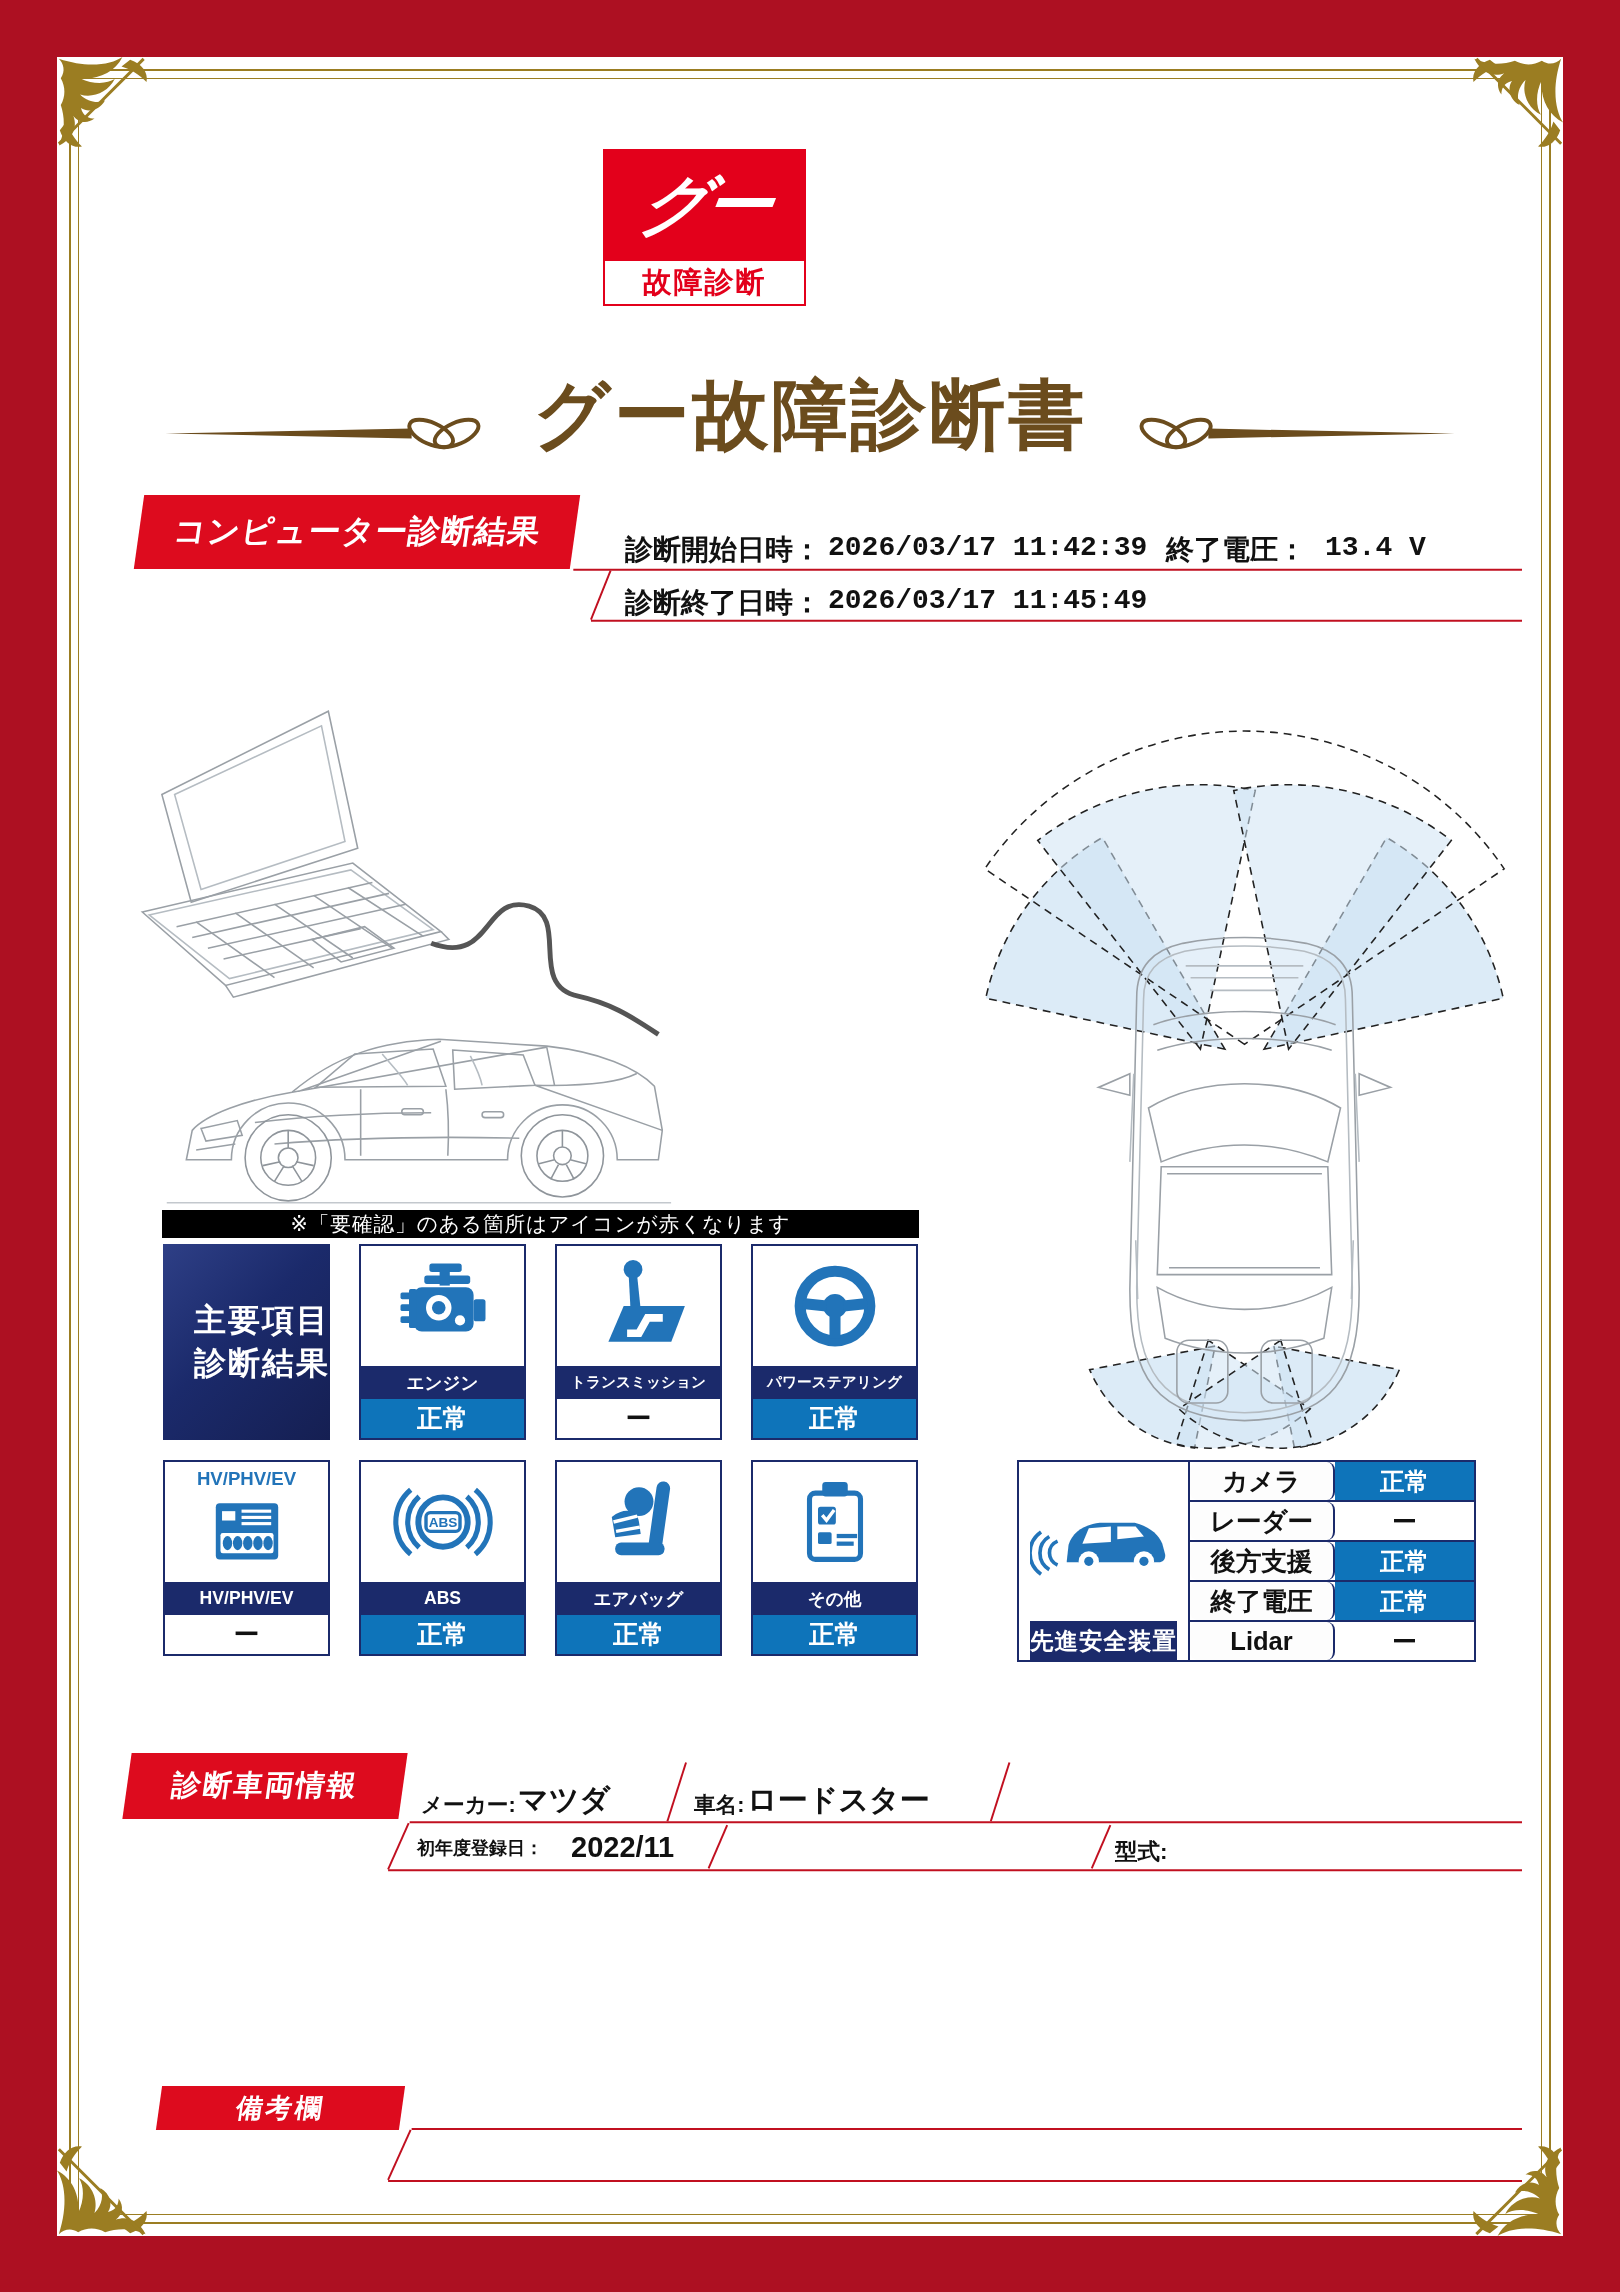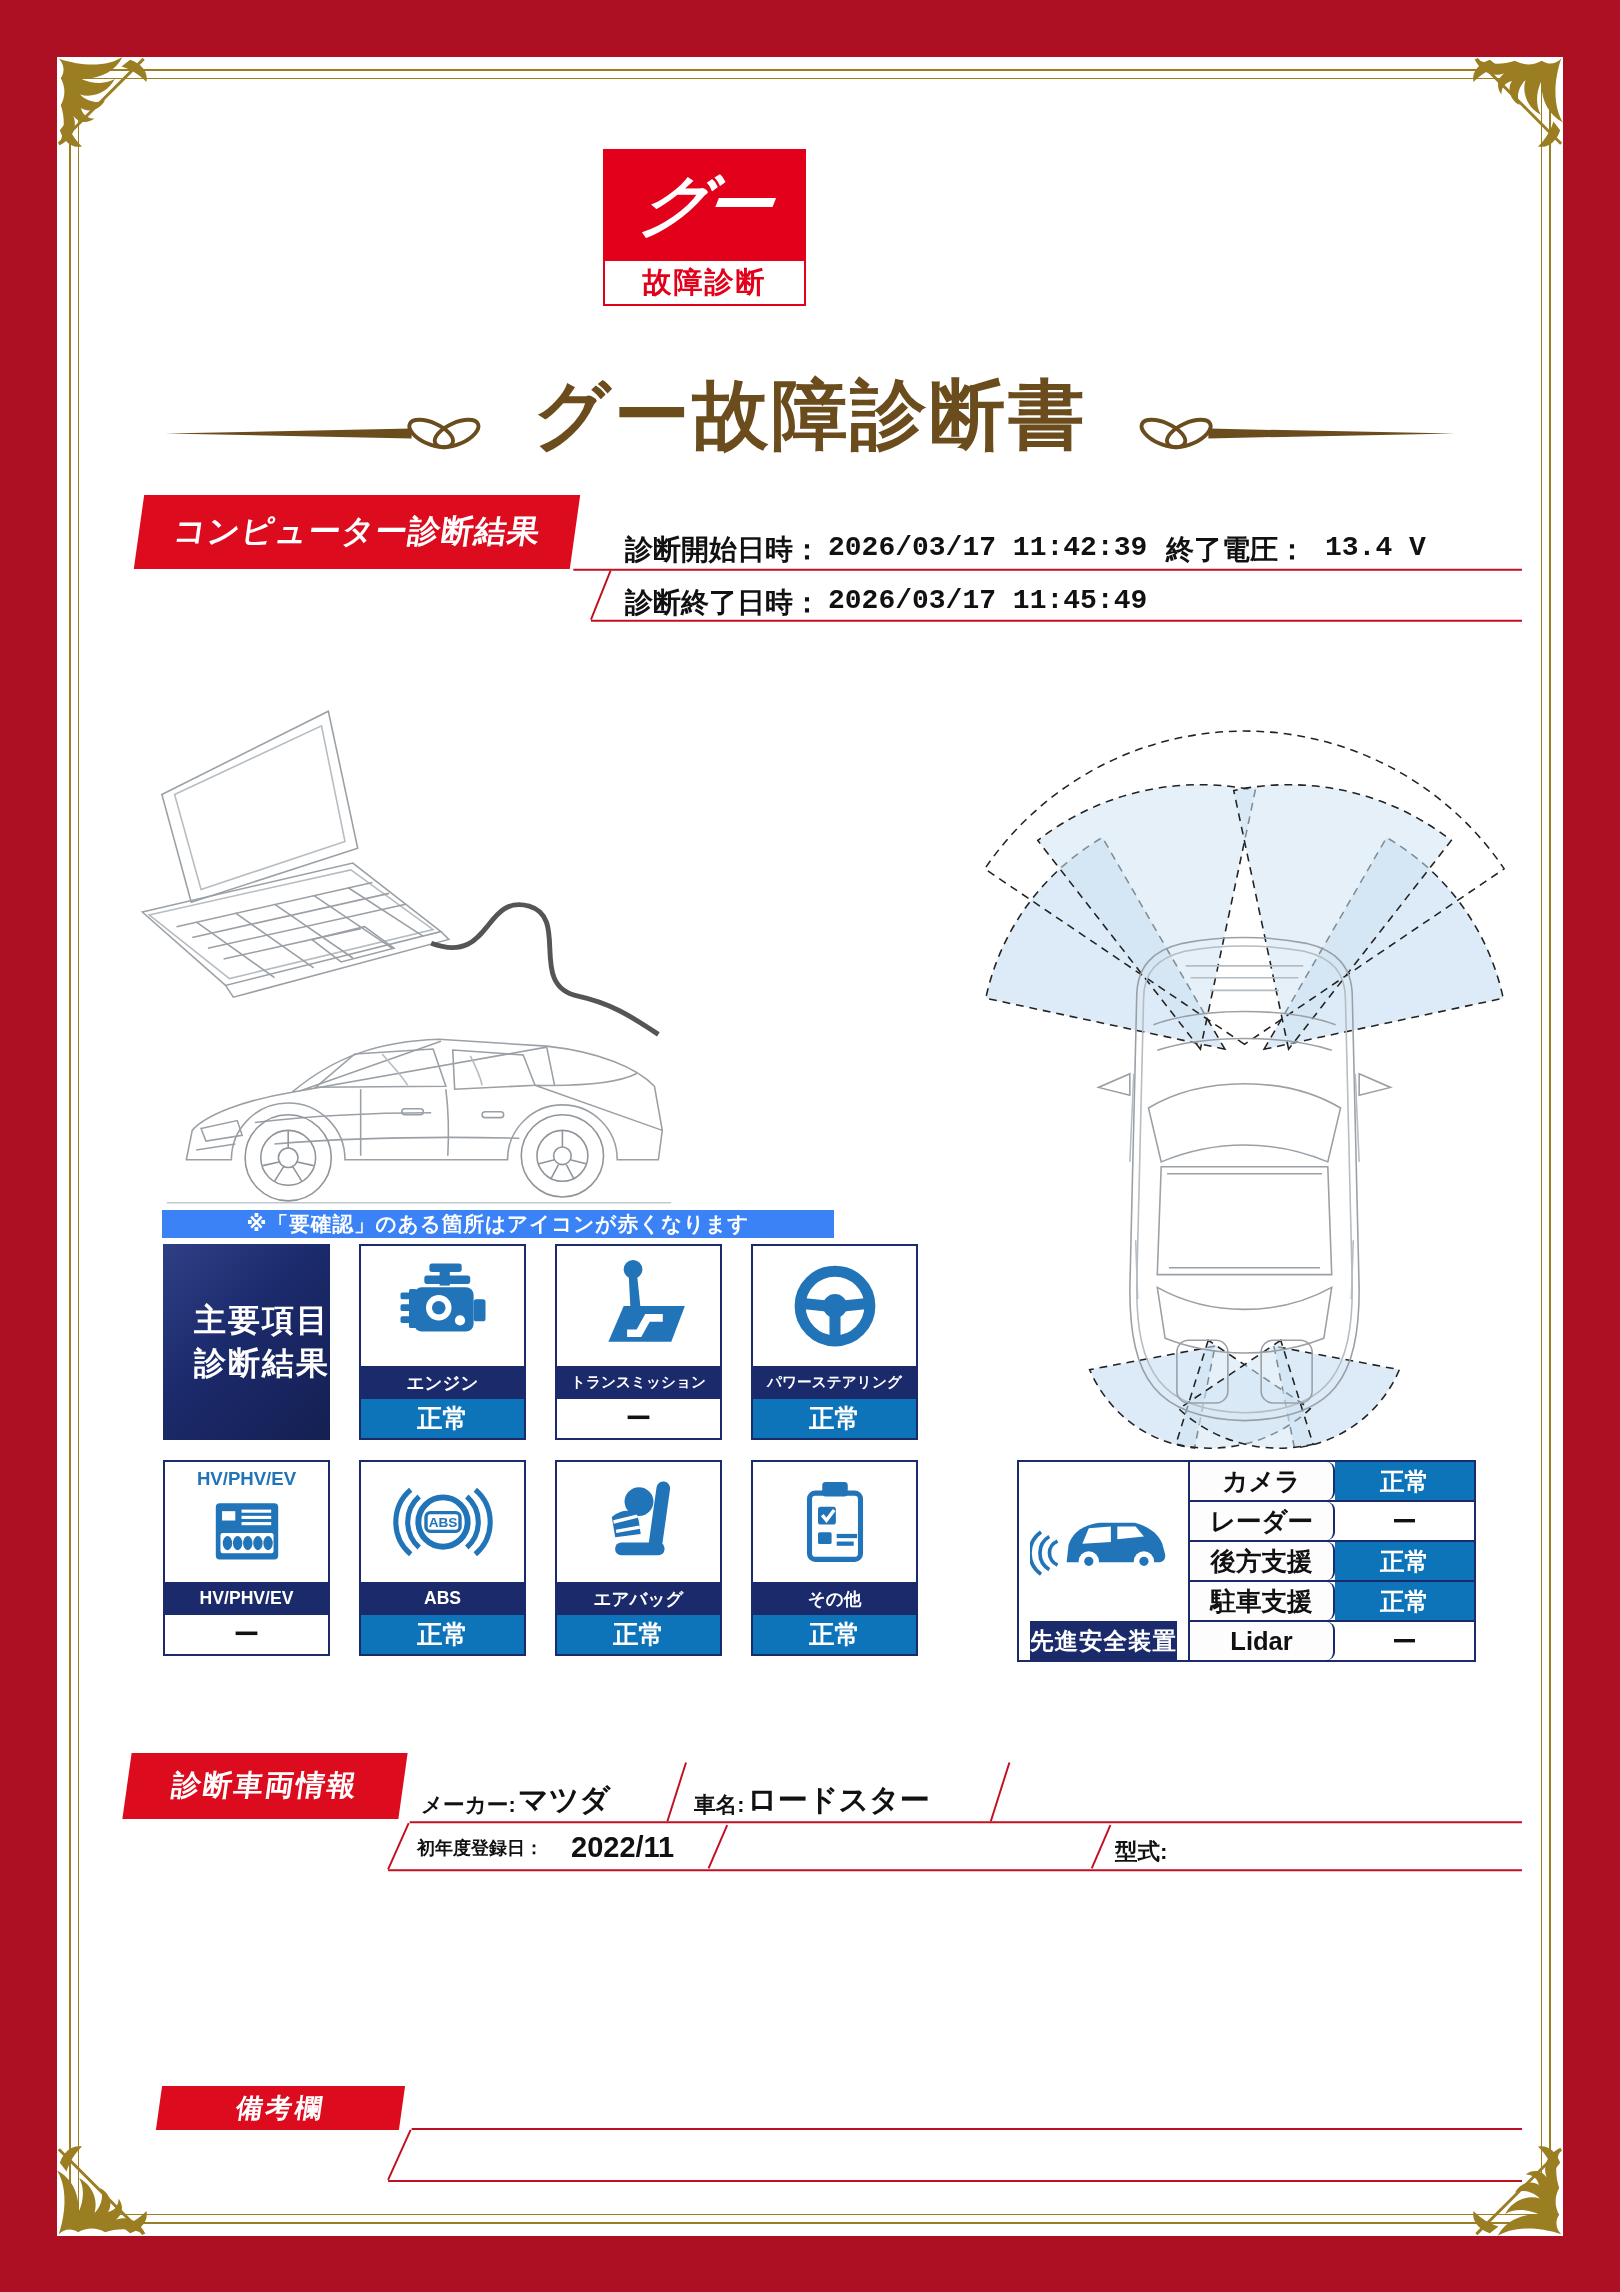--- a/index.html
+++ b/index.html
@@ -34,22 +34,22 @@
           display:flex;align-items:center;justify-content:center;transform:skewX(-8deg);}
   .ribbon>span{transform:skewX(0deg);}
   .ribbon.r1{left:139px;top:495px;width:436px;height:74px;font-size:32px;letter-spacing:1px;}
   .ribbon.r2{left:127px;top:1753px;width:276px;height:66px;font-size:29px;letter-spacing:2px;}
   .ribbon.r3{left:159px;top:2086px;width:243px;height:44px;font-size:26.5px;letter-spacing:2.9px;}
   
   .diag-text{position:absolute;font-weight:700;color:#111;white-space:nowrap;}
   .lbl30{font-size:28px;}
   .val30{font-size:28px;font-family:"Liberation Mono","DejaVu Sans Mono",monospace;font-weight:700;}
   
-  .caution-bar{position:absolute;left:162px;top:1210px;width:672px;height:28px;background:#3b82f6;
-               color:#fff;font-size:20.6px;font-weight:700;display:flex;align-items:center;justify-content:center;letter-spacing:1px;}
+  .caution-bar{position:absolute;left:162px;top:1210px;width:757px;height:28px;background:#000000;
+               color:#fff;font-size:20.6px;font-weight:400;display:flex;align-items:center;justify-content:center;letter-spacing:1px;}
   .summary-panel{position:absolute;left:163px;top:1244px;width:167px;height:196px;
                  background:linear-gradient(135deg,#2e3f86 0%,#1b2a6b 45%,#151f52 100%);
                  color:#fff;display:flex;flex-direction:column;align-items:flex-end;justify-content:center;
                  font-size:32px;font-weight:900;letter-spacing:2px;line-height:1.35;}
   .tile{position:absolute;width:167px;height:196px;background:#fff;border:2px solid #1b2a6b;
         box-sizing:border-box;display:flex;flex-direction:column;}
   .tile-icon{height:120px;display:flex;align-items:center;justify-content:center;position:relative;}
   .tile-label{height:33px;background:#1b2a6b;color:#fff;font-size:17.6px;font-weight:700;
               display:flex;align-items:center;justify-content:center;white-space:nowrap;}
   .tile-label.small{font-size:14.7px;}
@@ -383,21 +383,21 @@
       </div>
       <div class="safety-row">
         <div class="safety-name">レーダー</div>
         <div class="safety-status none">ー</div>
       </div>
       <div class="safety-row">
         <div class="safety-name">後方支援</div>
         <div class="safety-status ok">正常</div>
       </div>
       <div class="safety-row">
-        <div class="safety-name">駐車支援</div>
+        <div class="safety-name">終了電圧</div>
         <div class="safety-status ok">正常</div>
       </div>
       <div class="safety-row">
         <div class="safety-name">Lidar</div>
         <div class="safety-status none">ー</div>
       </div>
     </div>
   </div>
 
   <div class="ribbon r2">

